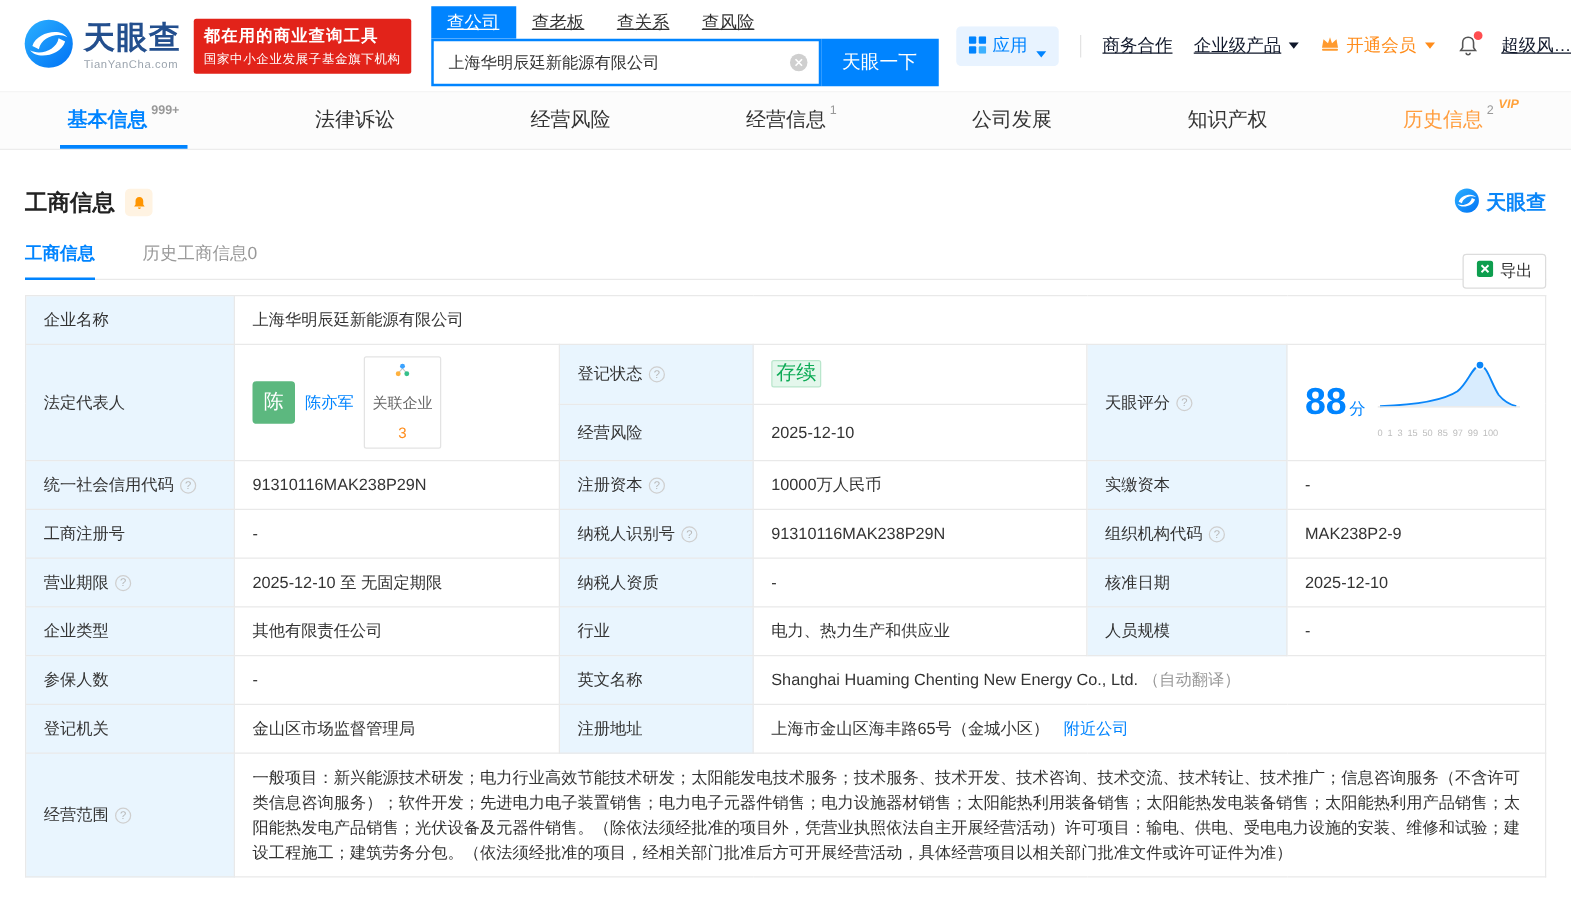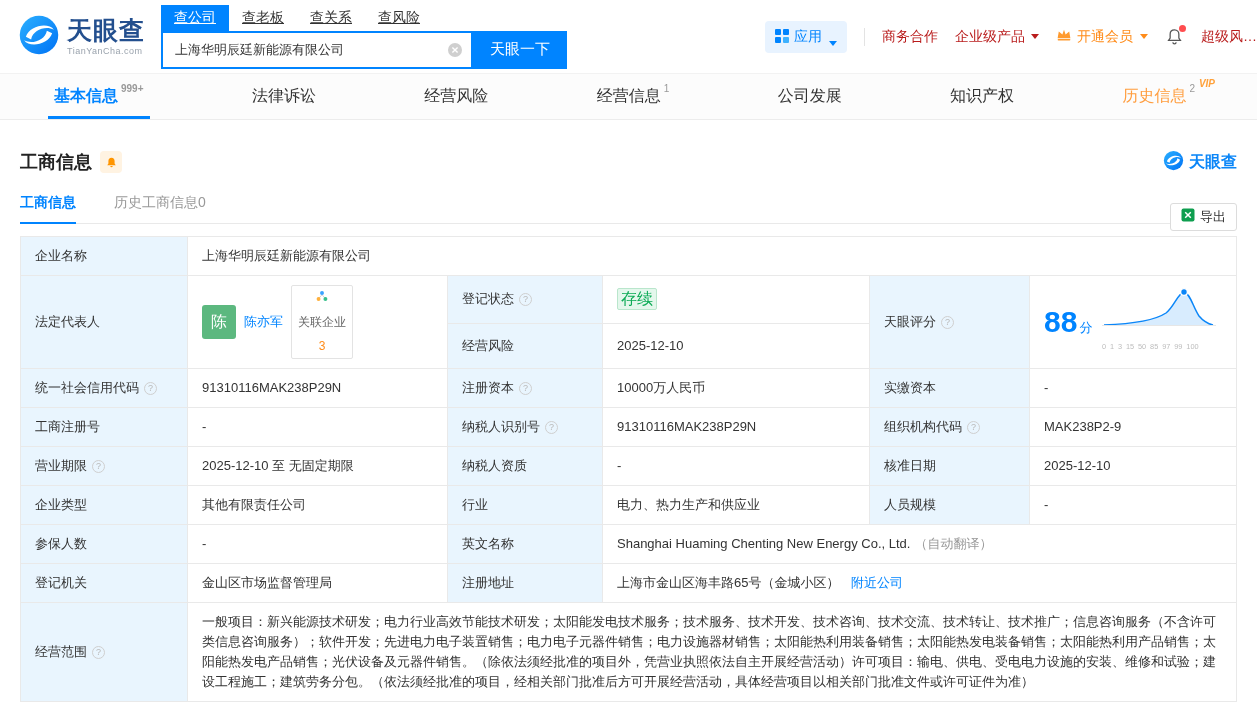--- a/index.html
+++ b/index.html
@@ -26,21 +26,21 @@
   .s-tab.active { background:#0084ff; color:#fff; }
   .search-row { display:flex; }
   .input-wrap { width:312px; height:38px; border:2px solid #0084ff; display:flex; align-items:center; padding:0 8px 0 10px; background:#fff; }
   .input-wrap input { border:none; outline:none; flex:1; font-size:13px; color:#333; font-family:inherit; background:transparent; }
   .clear-btn { display:flex; align-items:center; cursor:pointer; margin-left:6px; }
   .btn-search { width:94px; height:38px; background:#0084ff; color:#fff; border:none; font-size:15px; cursor:pointer; font-family:inherit; }
 
   .top-menu { margin-left:auto; display:flex; align-items:center; gap:17px; font-size:14px; white-space:nowrap; overflow:hidden; min-width:0; padding-left:14px; }
   .apps-chip { background:#e8f3ff; color:#0084ff; padding:7px 10px; border-radius:4px; display:flex; align-items:flex-end; gap:5px; cursor:pointer; flex:0 0 auto; }
   .menu-divider { width:1px; height:18px; background:#e3e3e3; flex:0 0 auto; }
-  .menu-link { color:#b91c1c; display:flex; align-items:center; gap:4px; flex:0 0 auto; }
+  .menu-link { color:#0f172a; display:flex; align-items:center; gap:4px; flex:0 0 auto;text-decoration:underline; }
   .vip-link { color:#ff8c1a; display:flex; align-items:center; gap:5px; flex:0 0 auto; }
   .caret { width:0; height:0; border-left:4px solid transparent; border-right:4px solid transparent; border-top:5px solid currentColor; display:inline-block; margin-left:2px; }
   .bell-wrap { position:relative; display:flex; align-items:center; cursor:pointer; flex:0 0 auto; }
   .bell-dot { position:absolute; top:-2px; right:-2px; width:7px; height:7px; border-radius:50%; background:#ff4d4f; }
 
   
   .main-tabs { display:flex; justify-content:space-between; align-items:stretch; height:46px; padding:0 48px; background:#fcfcfc; border-bottom:1px solid #ececec; }
   .m-tab { position:relative; display:flex; align-items:center; font-size:16px; color:#333; cursor:pointer; padding:0 6px; }
   .m-tab .sup { font-size:10px; color:#999; margin-left:3px; align-self:flex-start; margin-top:9px; }
   .m-tab.active { color:#0084ff; font-weight:bold; }
@@ -98,20 +98,24 @@
         <path d="M9 26 C13 13 35 9 41 18 C32 13 17 18 15 29 Z" fill="#fff"></path>
         <path d="M39 22 C35 35 13 39 7 30 C16 35 31 30 33 19 Z" fill="#fff"></path>
       </svg>
     </span>
     <span class="logo-text">
       <span class="cn" style="display:block">天眼查</span>
       <span class="en" style="display:block">TianYanCha.com</span>
     </span>
   </div>
 
+  <div class="promo">
+    <div class="l1">都在用的商业查询工具</div>
+    <div class="l2">国家中小企业发展子基金旗下机构</div>
+  </div>
 
   <div class="search-block">
     <div class="search-tabs">
       <span class="s-tab active">查公司</span>
       <span class="s-tab">查老板</span>
       <span class="s-tab">查关系</span>
       <span class="s-tab">查风险</span>
     </div>
     <div class="search-row">
       <div class="input-wrap">

